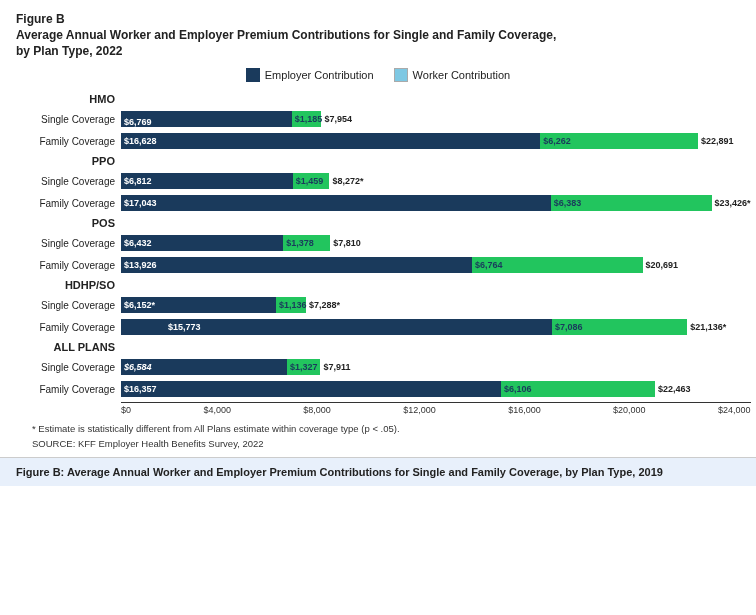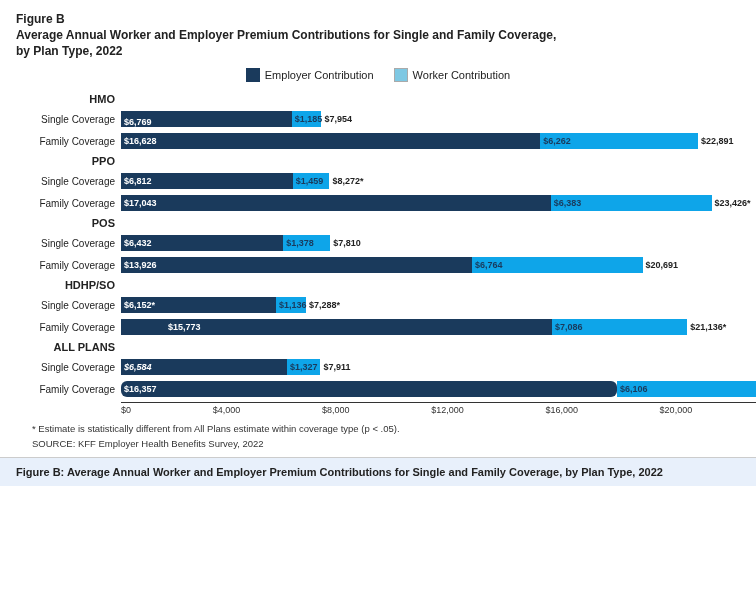--- a/index.html
+++ b/index.html
@@ -96,21 +96,21 @@
     .bar-employer {
       background: #1a3a5c;
       height: 16px;
       display: flex;
       align-items: center;
       justify-content: flex-start;
       position: relative;
       flex-shrink: 0;
     }
     .bar-worker {
-      background: #0ea5e9;
+      background: #22c55e;
       height: 16px;
       display: flex;
       align-items: center;
       justify-content: flex-start;
       flex-shrink: 0;
     }
     .bar-label-inside {
       color: #fff;
       font-size: 9px;
       font-weight: bold;
@@ -274,21 +274,21 @@
         <div class="bar-row">
           <div class="bar-employer" style="width: 165.972px; font-style: italic;">
             <span class="bar-label-inside">$6,584</span>
           </div>
           <div class="bar-worker" style="width: 33.4515px;">
             <span class="bar-label-inside" style="color: rgb(26, 58, 92); font-weight: bold;">$1,327</span>
           </div>
           <span class="bar-label-outside">$7,911</span>
         </div>
         <div class="bar-row">
-          <div class="bar-employer" style="width: 496px; border-radius: 6px;">
+          <div class="bar-employer" style="width: 380px;">
             <span class="bar-label-inside">$16,357</span>
           </div>
           <div class="bar-worker" style="width: 153.922px;">
             <span class="bar-label-inside" style="color: rgb(26, 58, 92); font-weight: bold;">$6,106</span>
           </div>
           <span class="bar-label-outside">$22,463</span>
         </div>
         <div class="x-axis-line"></div>
         <div class="x-axis-ticks">
           <span class="x-tick-label">$0</span>
@@ -299,13 +299,13 @@
           <span class="x-tick-label">$20,000</span>
           <span class="x-tick-label">$24,000</span>
         </div>
       </div>
   </div>
 
   <div class="footnote">* Estimate is statistically different from All Plans estimate within coverage type (p &lt; .05).</div>
   <div class="footnote" style="margin-bottom:4px;">SOURCE: KFF Employer Health Benefits Survey, 2022</div>
 </div>
 
-<div class="bottom-bar">Figure B: Average Annual Worker and Employer Premium Contributions for Single and Family Coverage, by Plan Type, 2022</div>
+<div class="bottom-bar">Figure B: Average Annual Worker and Employer Premium Contributions for Single and Family Coverage, by Plan Type, 2019</div>
 
 </body></html>

